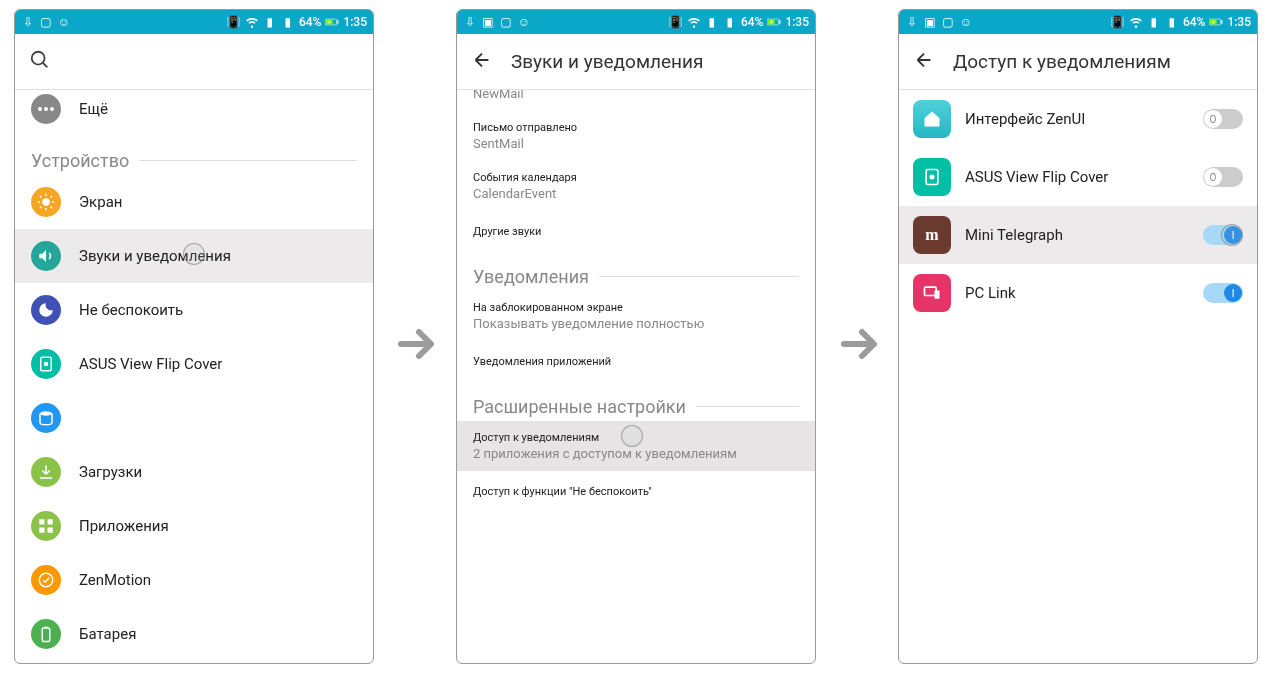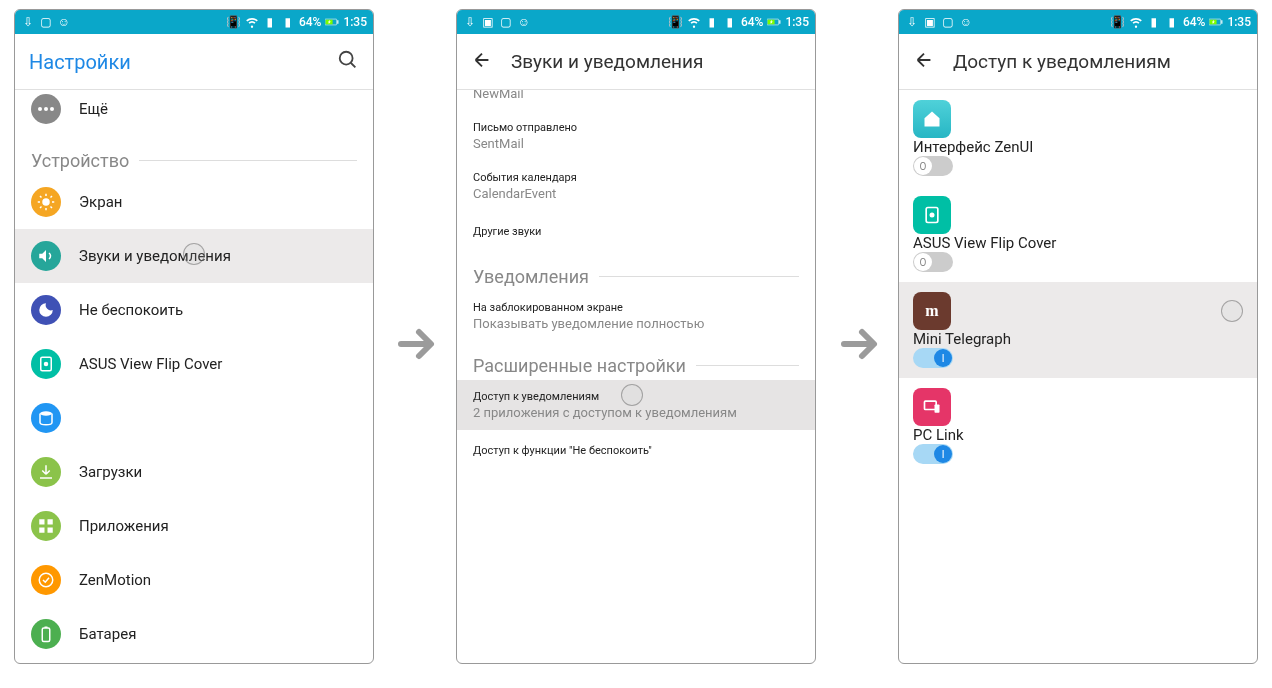--- a/index.html
+++ b/index.html
@@ -100,24 +100,23 @@
   .row2 {
     padding: 10px 16px;
     cursor: pointer;
   }
   .row2.highlight { background: #e6e4e4; }
   .row2 .t1 { font-size: 11px; color: #222; }
   .row2 .t2 { font-size: 13px; color: #888; margin-top: 2px; }
 
   .row3 {
     display: flex;
-    align-items: flex-start;
+    align-items: center;
     padding: 10px 14px;
     min-height: 56px;
-    flex-direction: column;
   }
   .row3.highlight { background: #eceaea; }
   .row3 .appicon {
     width: 38px; height: 38px; border-radius: 8px;
     margin-right: 14px; flex-shrink:0;
     display:flex; align-items:center; justify-content:center;
     color:#fff; font-weight:600;
   }
   .row3 .label { flex: 1; font-size: 15px; color: #222; }
   .toggle {
@@ -179,21 +178,20 @@
             <rect x="21" y="3" width="2" height="6" fill="#fff"></rect>
             <rect x="1" y="2" width="12" height="8" fill="#7cfc00"></rect>
             <path d="M8 2l-3 5h2l-1 3 4-5h-2z" fill="#fff"></path>
           </svg>
       </span>
       <span>1:35</span>
     </div>
   </div>
 
   <div class="appbar">
-    <div class="title">Настройки</div>
     <div class="search">
       <svg width="22" height="22" viewBox="0 0 24 24" fill="none" stroke="#444" stroke-width="2">
           <circle cx="10" cy="10" r="7"></circle>
           <line x1="20" y1="20" x2="15" y2="15"></line>
         </svg>
     </div>
   </div>
 
   <div class="content">
     <div class="row row-more cut-top" style="padding-top:24px;">
@@ -366,20 +364,23 @@
     <div class="row2" style="padding-top:14px;padding-bottom:14px;">
       <div class="t1">Другие звуки</div>
     </div>
 
     <div class="section-header">Уведомления</div>
 
     <div class="row2">
       <div class="t1">На заблокированном экране</div>
       <div class="t2">Показывать уведомление полностью</div>
     </div>
+    <div class="row2" style="padding-top:14px;padding-bottom:14px;">
+      <div class="t1">Уведомления приложений</div>
+    </div>
 
     <div class="section-header">Расширенные настройки</div>
 
     <div class="row2 highlight" style="position:relative;">
       <div class="t1">Доступ к уведомлениям</div>
       <div class="t2">2 приложения с доступом к уведомлениям</div>
       <div class="cursor-ring" style="left:164px; top:4px;"></div>
     </div>
     <div class="row2" style="padding-top:14px;padding-bottom:14px;">
       <div class="t1">Доступ к функции "Не беспокоить"</div>

